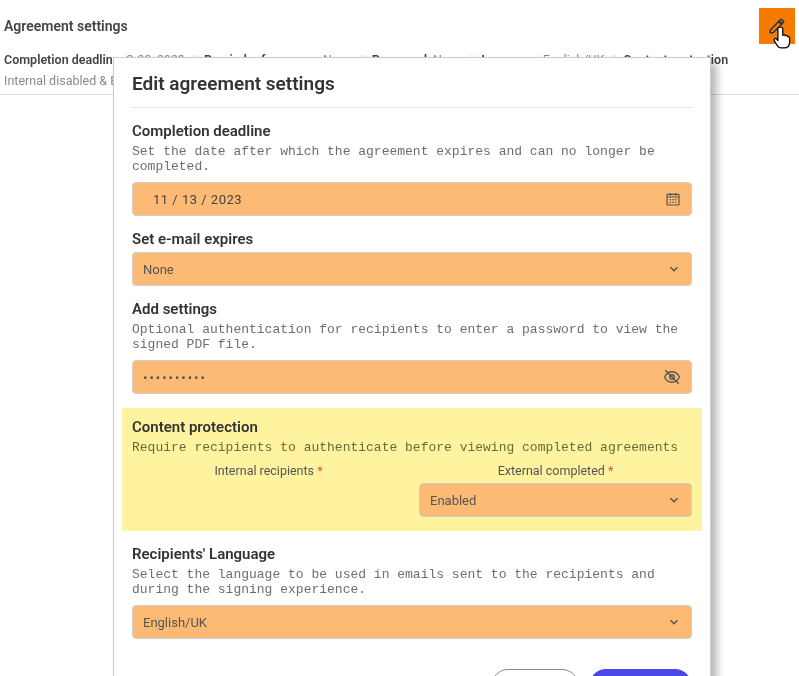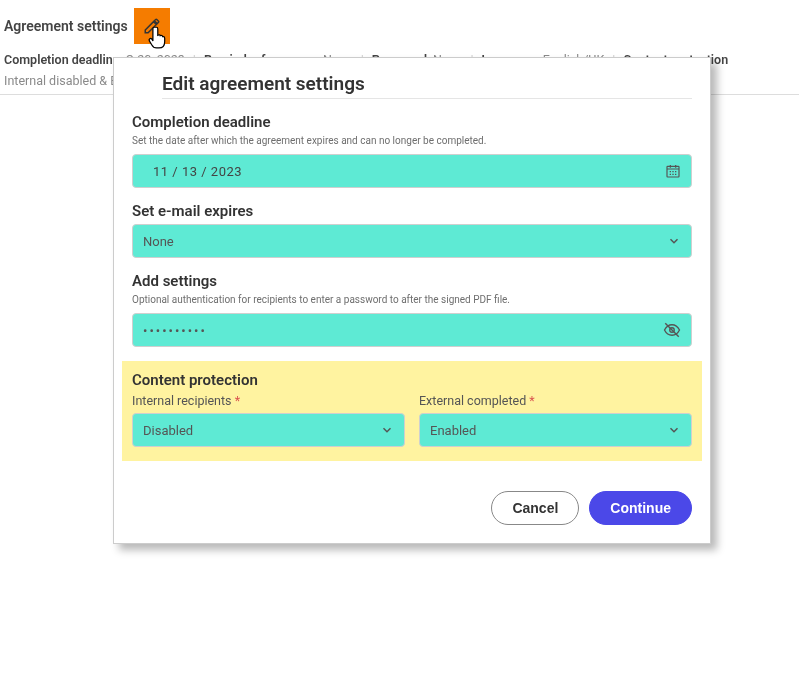--- a/index.html
+++ b/index.html
@@ -14,20 +14,21 @@
       overflow: hidden;
     }
     .header-bar {
       padding: 8px 4px 4px 4px;
       font-size: 14px;
       font-weight: 600;
       color: #444;
       display: flex;
       align-items: center;
       gap: 4px;
+      justify-content: space-between;
     }
     .edit-icon-box {
       background: #f57c00;
       border: 2px solid #f57c00;
       width: 36px;
       height: 36px;
       display: flex;
       align-items: center;
       justify-content: center;
       position: relative;
@@ -58,65 +59,65 @@
       width: 598px;
       background: #fff;
       border: 1px solid #ccc;
       box-shadow: 6px 6px 8px rgba(0,0,0,0.28);
       padding: 14px 18px 18px 18px;
     }
     .modal h1 {
       font-size: 19px;
       font-weight: 600;
       color: #333;
-      padding-bottom: 3px;
+      padding-bottom: 12px;
       border-bottom: 1px solid #e5e5e5;
       margin-bottom: 14px;
-      margin-left: 30px;
     }
     .section { margin-bottom: 14px; }
     .section-title {
       font-size: 15px;
       font-weight: 600;
       color: #333;
       margin-bottom: 4px;
     }
     .section-desc {
-      font-size: 10px;
+      font-size: 13px;
       color: #6e6e6e;
       margin-bottom: 8px;
+      font-family: Liberation Mono, monospace;
     }
     .field {
       border: 1px solid #cfcfcf;
       border-radius: 4px;
       height: 34px;
       display: flex;
       align-items: center;
       padding: 0 10px;
       font-size: 13px;
       color: #555;
       position: relative;
-      background: #5eead4;
+      background: #fdba74;
     }
     .field .right-icon {
       margin-left: auto;
       color: #6e6e6e;
       display: flex;
       align-items: center;
     }
     .date-val { color: #444; letter-spacing: 0.5px; padding-left: 10px;}
     .password-dots { letter-spacing: 2px; color: #555; }
     .highlight {
       background: #fff3a0;
       padding: 10px 10px 14px 10px;
       margin: 0 -10px 14px -10px;
     }
     .highlight .section-title { color: #333; }
     .highlight .section-desc { color: #6b6b3a; }
-    .two-col { display: flex; gap: 14px; }
+    .two-col { display: flex; gap: 14px; text-align: center; }
     .col { flex: 1; }
     .sub-label {
       font-size: 12.5px;
       color: #555;
       margin-bottom: 5px;
     }
     .req { color: #d9534f; }
     .actions {
       display: flex;
       justify-content: flex-end;
@@ -198,63 +199,68 @@
       <span class="right-icon">
         <svg width="14" height="14" viewBox="0 0 24 24" fill="none" stroke="#555" stroke-width="2.5">
             <path d="M6 9l6 6 6-6"></path>
           </svg>
       </span>
     </div>
   </div>
 
   <div class="section">
     <div class="section-title">Add settings</div>
-    <div class="section-desc">Optional authentication for recipients to enter a password to after the signed PDF file.</div>
+    <div class="section-desc">Optional authentication for recipients to enter a password to view the signed PDF file.</div>
     <div class="field">
       <span class="password-dots">••••••••••</span>
       <span class="right-icon">
         <svg width="18" height="18" viewBox="0 0 24 24" fill="none" stroke="#555" stroke-width="1.8">
           <path d="M2 12s3.5-7 10-7 10 7 10 7-3.5 7-10 7-10-7-10-7z"></path>
             <circle cx="12" cy="12" r="3"></circle>
             <path d="M3 3l18 18"></path>
         </svg>
       </span>
     </div>
   </div>
 
   <div class="highlight">
     <div class="section-title">Content protection</div>
+    <div class="section-desc">Require recipients to authenticate before viewing completed agreements</div>
     <div class="two-col">
       <div class="col">
         <div class="sub-label">
           <span>Internal recipients</span> <span class="req">*</span>
-        </div>
-        <div class="field">
-          <span>Disabled</span>
-          <span class="right-icon">
-            <svg width="14" height="14" viewBox="0 0 24 24" fill="none" stroke="#555" stroke-width="2.5">
-                <path d="M6 9l6 6 6-6"></path>
-              </svg>
-          </span>
         </div>
       </div>
       <div class="col">
         <div class="sub-label">
           <span>External completed</span> <span class="req">*</span>
         </div>
         <div class="field">
           <span>Enabled</span>
           <span class="right-icon">
             <svg width="14" height="14" viewBox="0 0 24 24" fill="none" stroke="#555" stroke-width="2.5">
                 <path d="M6 9l6 6 6-6"></path>
               </svg>
           </span>
         </div>
       </div>
     </div>
   </div>
 
+  <div class="section">
+    <div class="section-title">Recipients' Language</div>
+    <div class="section-desc">Select the language to be used in emails sent to the recipients and during the signing experience.</div>
+    <div class="field">
+      <span>English/UK</span>
+      <span class="right-icon">
+        <svg width="14" height="14" viewBox="0 0 24 24" fill="none" stroke="#555" stroke-width="2.5">
+            <path d="M6 9l6 6 6-6"></path>
+          </svg>
+      </span>
+    </div>
+  </div>
 
   <div class="actions">
     <button class="btn btn-cancel">Cancel</button>
     <button class="btn btn-continue">Continue</button>
   </div>
 </div>
 
 </body></html>

